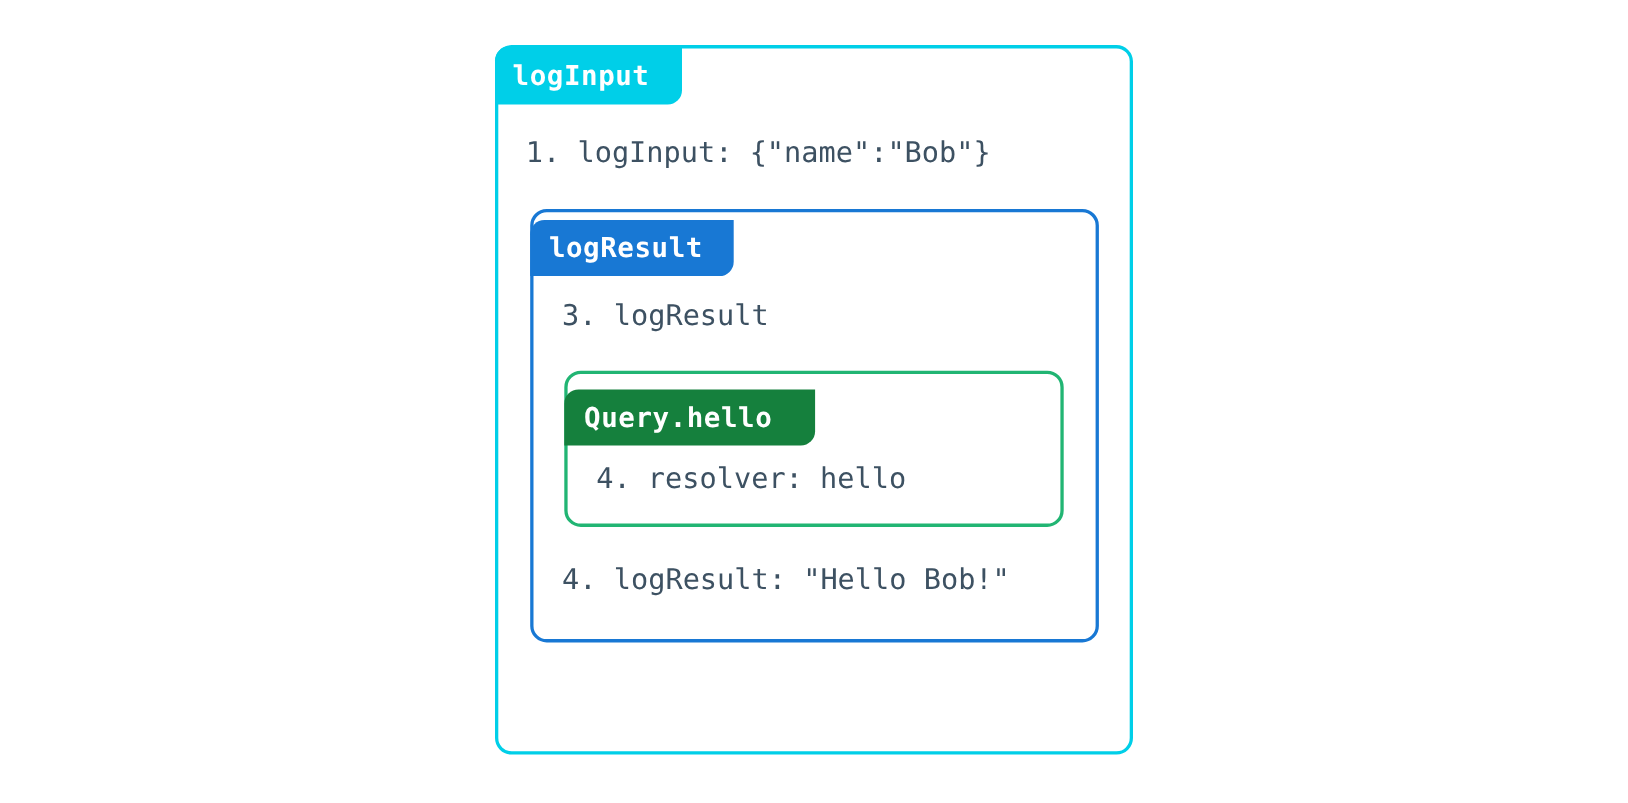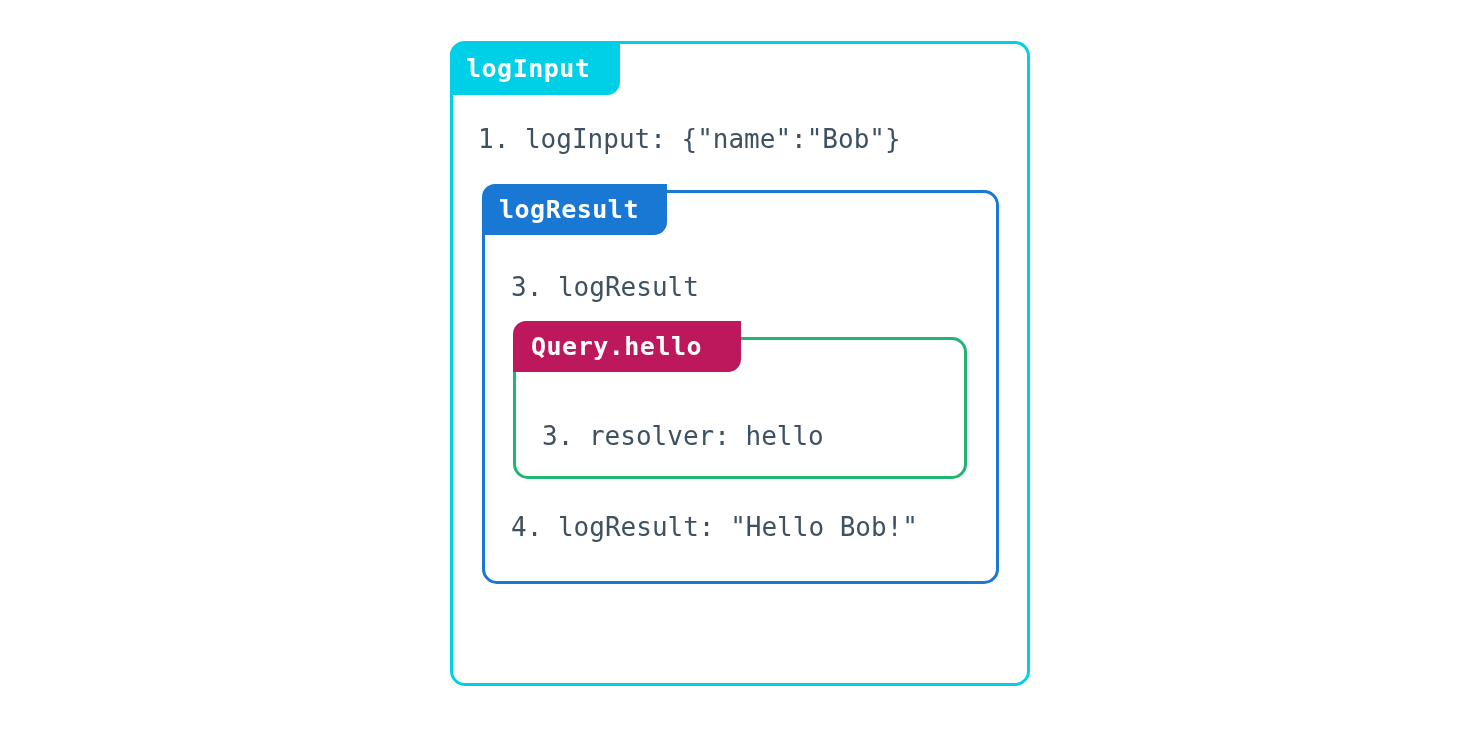--- a/index.html
+++ b/index.html
@@ -88,21 +88,21 @@
   
   #box-logresult {
     left: 482px;
     top: 190px;
     width: 517px;
     height: 394px;
     border-color: #1878d4;
   }
   #tab-logresult {
     left: 482px;
-    top: 184px;
+    top: 200px;
     width: 185px;
     height: 51px;
     background: #1878d4;
     padding-left: 17px;
     font-size: 25px;
   }
   #line-2 {
     left: 511px;
     top: 272px;
     font-size: 26px;
@@ -116,24 +116,24 @@
   
   #box-queryhello {
     left: 513px;
     top: 337px;
     width: 454px;
     height: 142px;
     border-color: #21b573;
   }
   #tab-queryhello {
     left: 513px;
-    top: 321px;
+    top: 354px;
     width: 228px;
     height: 51px;
-    background: #be185d;
+    background: #15803d;
     padding-left: 18px;
     font-size: 25px;
   }
   #line-3 {
     left: 542px;
     top: 421px;
     font-size: 26px;
   }
 </style>
 </head>
@@ -156,18 +156,18 @@
   </div>
 
   <div class="log-line" id="line-2">3. logResult</div>
 
   <div class="trace-box" id="box-queryhello"></div>
 
   <div class="trace-tab" id="tab-queryhello">
     <span>Query.hello</span>
   </div>
 
-  <div class="log-line" id="line-3">3. resolver: hello</div>
+  <div class="log-line" id="line-3">4. resolver: hello</div>
 
   <div class="log-line" id="line-4">4. logResult: "Hello Bob!"</div>
 
 
 </div>
 
 </body></html>

